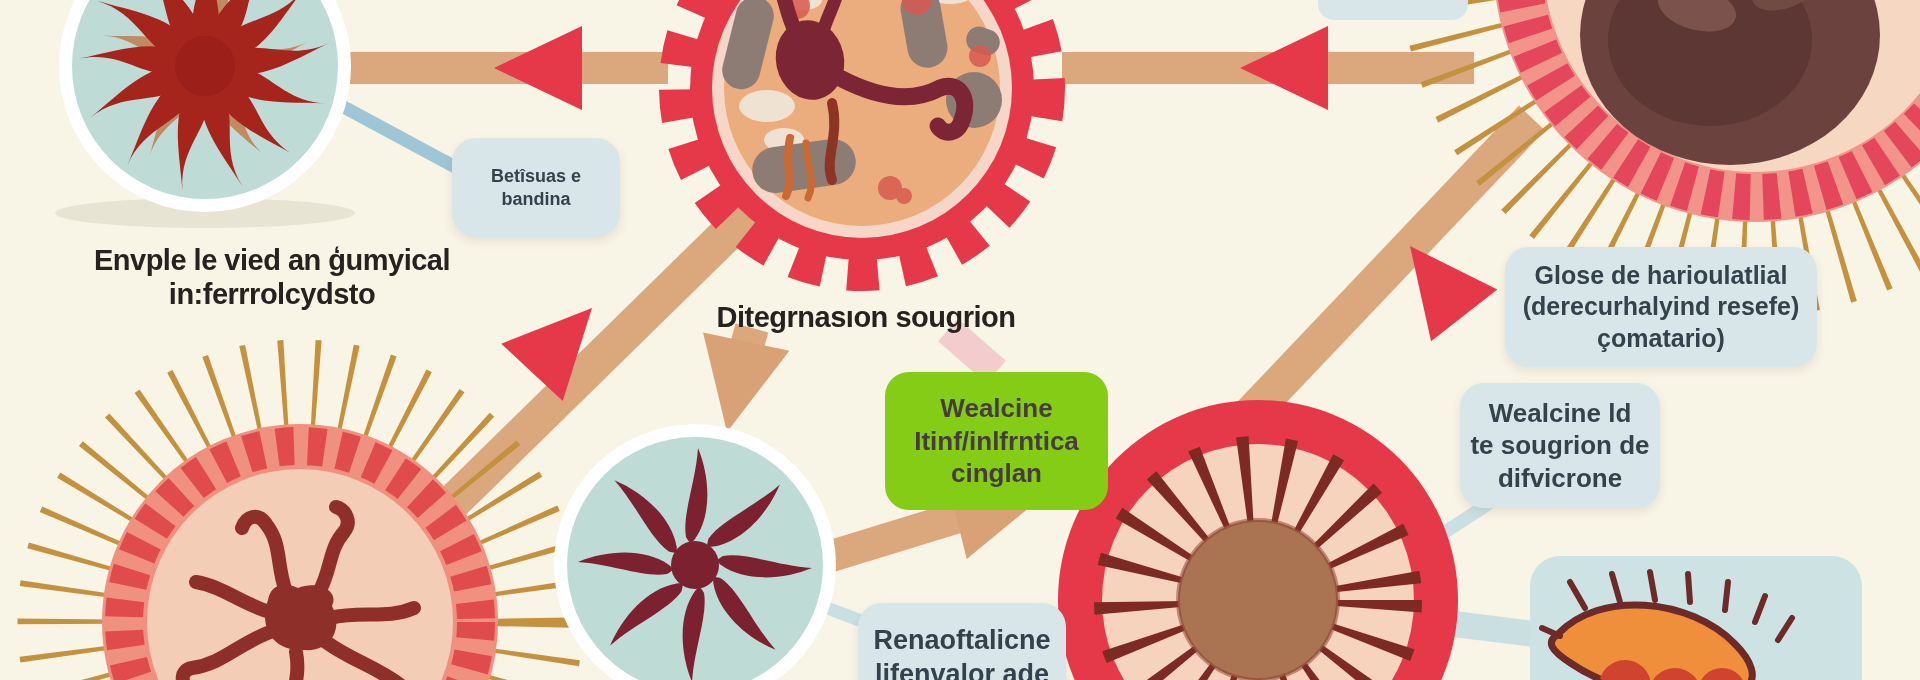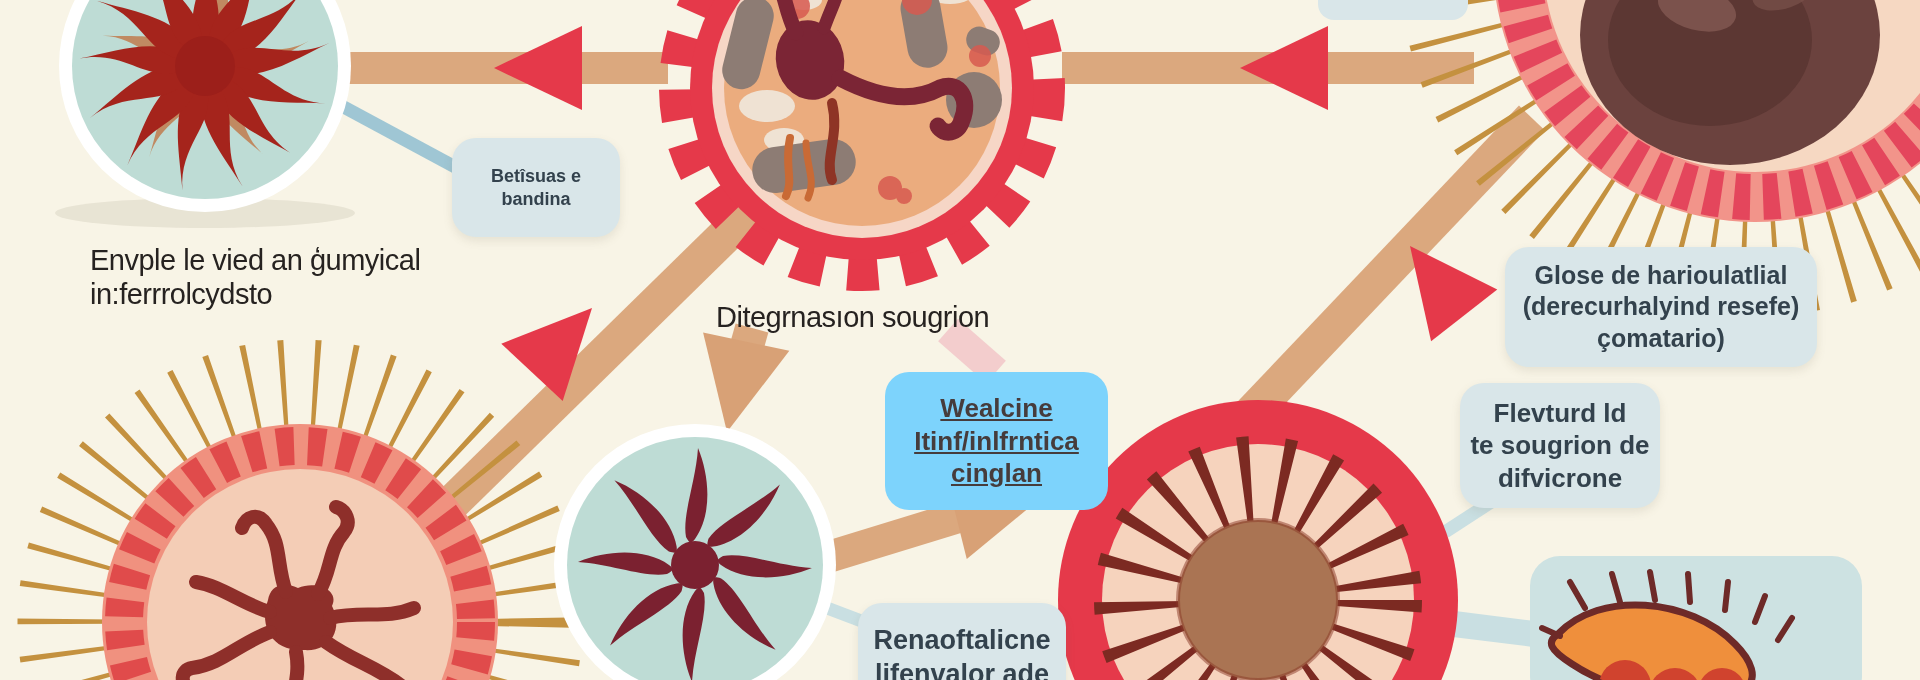--- a/index.html
+++ b/index.html
@@ -9,23 +9,23 @@
     font-family:"Liberation Sans", sans-serif;
   }
   .stage{position:absolute;left:0;top:0;width:1920px;height:680px;overflow:hidden;}
   svg.art{position:absolute;left:0;top:0;}
   .label{
     position:absolute;display:flex;align-items:center;justify-content:center;
     text-align:center;font-weight:bold;white-space:pre-line;line-height:1.25;
     border-radius:24px;box-shadow:0 4px 10px rgba(120,110,90,.14);
   }
   .label.blue{background:#d9e6e9;color:#33424d;}
-  .label.pink{background:#7dd3fc;color:#463c3c;box-shadow:none;text-decoration:underline;}
+  .label.pink{background:#84cc16;color:#463c3c;box-shadow:none;}
   .caption{
-    position:absolute;color:#262220;font-weight:normal;text-align:left;
+    position:absolute;color:#262220;font-weight:bold;text-align:center;
     white-space:pre-line;line-height:1.18;letter-spacing:-0.5px;
   }
   .clipbox{position:absolute;background:#d9e6e9;border-radius:16px;}
   .catbox{position:absolute;background:#cde2e2;border-radius:30px;overflow:hidden;}
 </style>
 </head>
 <body>
 
 <div class="stage">
 
@@ -192,21 +192,21 @@
 </div>
 
 
 <div class="label blue" style="left:1505px;top:247px;width:312px;height:120px;font-size:25px;">
   <span>Glose de harioulatlial
 (derecurhalyind resefe)
 çomatario)</span>
 </div>
 
 <div class="label blue" style="left:1460px;top:383px;width:200px;height:125px;font-size:26px;">
-  <span>Flevturd ld
+  <span>Wealcine ld
 te sougrion de
 difvicrone</span>
 </div>
 
 <div class="label pink" style="left:885px;top:372px;width:223px;height:138px;font-size:26px;">
   <span>Wealcine
 Itinf/inlfrntica
 cinglan</span>
 </div>
 

